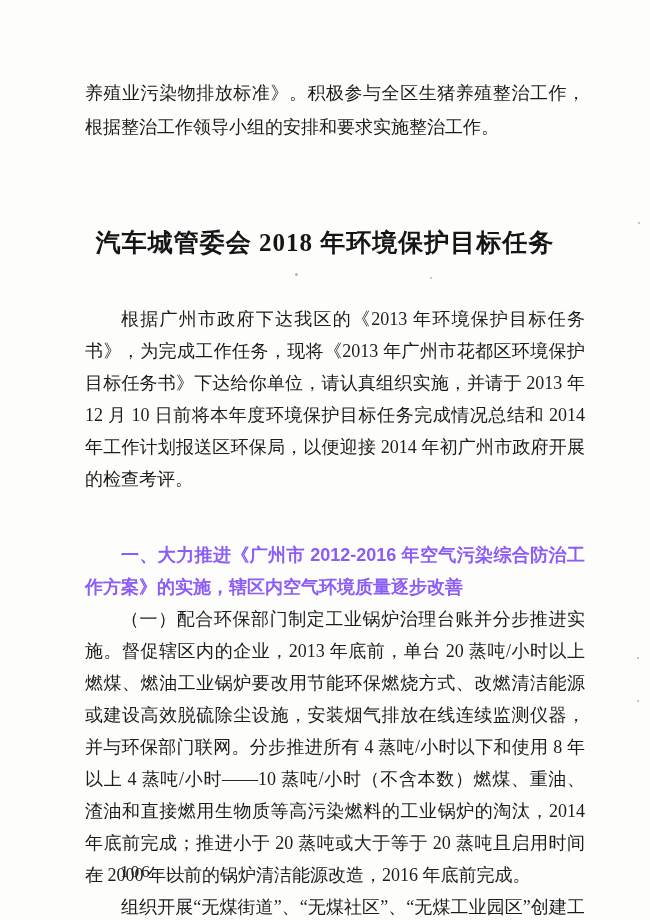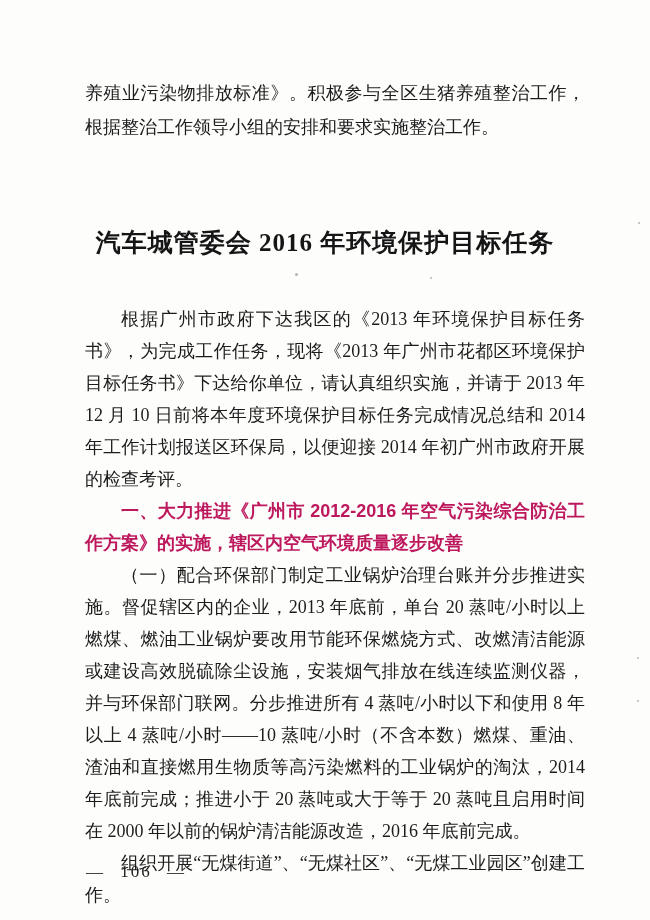--- a/index.html
+++ b/index.html
@@ -50,21 +50,22 @@
   .block-main {
     position: absolute;
     left: 85px;
     top: 303px;
     width: 500px;
   }
   .block-main .para { line-height: 32px; }
   .section-heading {
     font-family: "Liberation Sans", "DejaVu Sans", sans-serif;
     font-weight: bold;
-    color: #be185d;
+    color: #8b5cf6;
+    margin-top: 44px;
   }
   .page-footer {
     position: absolute;
     left: 86px;
     top: 860px;
     font-size: 17px;
     line-height: 24px;
     letter-spacing: 2px;
     word-spacing: 9px;
     color: #222;
@@ -82,21 +83,21 @@
 </style>
 </head>
 <body>
 
 <div class="page">
 
   <div class="block-top">
     <p class="para">养殖业污染物排放标准》。积极参与全区生猪养殖整治工作，根据整治工作领导小组的安排和要求实施整治工作。</p>
   </div>
 
-  <h1 class="doc-title">汽车城管委会 2016 年环境保护目标任务</h1>
+  <h1 class="doc-title">汽车城管委会 2018 年环境保护目标任务</h1>
 
   <div class="block-main">
     <p class="para indent">根据广州市政府下达我区的《2013 年环境保护目标任务书》，为完成工作任务，现将《2013 年广州市花都区环境保护目标任务书》下达给你单位，请认真组织实施，并请于 2013 年 12 月 10 日前将本年度环境保护目标任务完成情况总结和 2014 年工作计划报送区环保局，以便迎接 2014 年初广州市政府开展的检查考评。</p>
     <p class="para indent section-heading">一、大力推进《广州市 2012-2016 年空气污染综合防治工作方案》的实施，辖区内空气环境质量逐步改善</p>
     <p class="para indent">（一）配合环保部门制定工业锅炉治理台账并分步推进实施。督促辖区内的企业，2013 年底前，单台 20 蒸吨/小时以上燃煤、燃油工业锅炉要改用节能环保燃烧方式、改燃清洁能源或建设高效脱硫除尘设施，安装烟气排放在线连续监测仪器，并与环保部门联网。分步推进所有 4 蒸吨/小时以下和使用 8 年以上 4 蒸吨/小时——10 蒸吨/小时（不含本数）燃煤、重油、渣油和直接燃用生物质等高污染燃料的工业锅炉的淘汰，2014 年底前完成；推进小于 20 蒸吨或大于等于 20 蒸吨且启用时间在 2000 年以前的锅炉清洁能源改造，2016 年底前完成。</p>
     <p class="para indent">组织开展“无煤街道”、“无煤社区”、“无煤工业园区”创建工作。</p>
   </div>
 
   <div class="page-footer">— 106 —</div>
 

